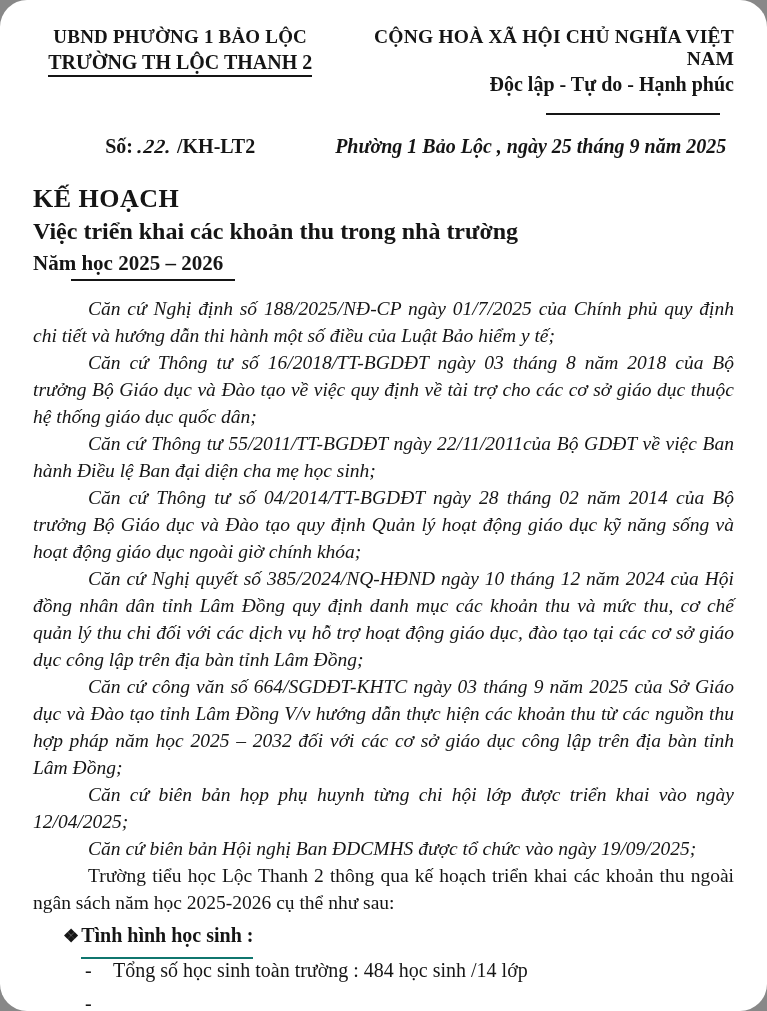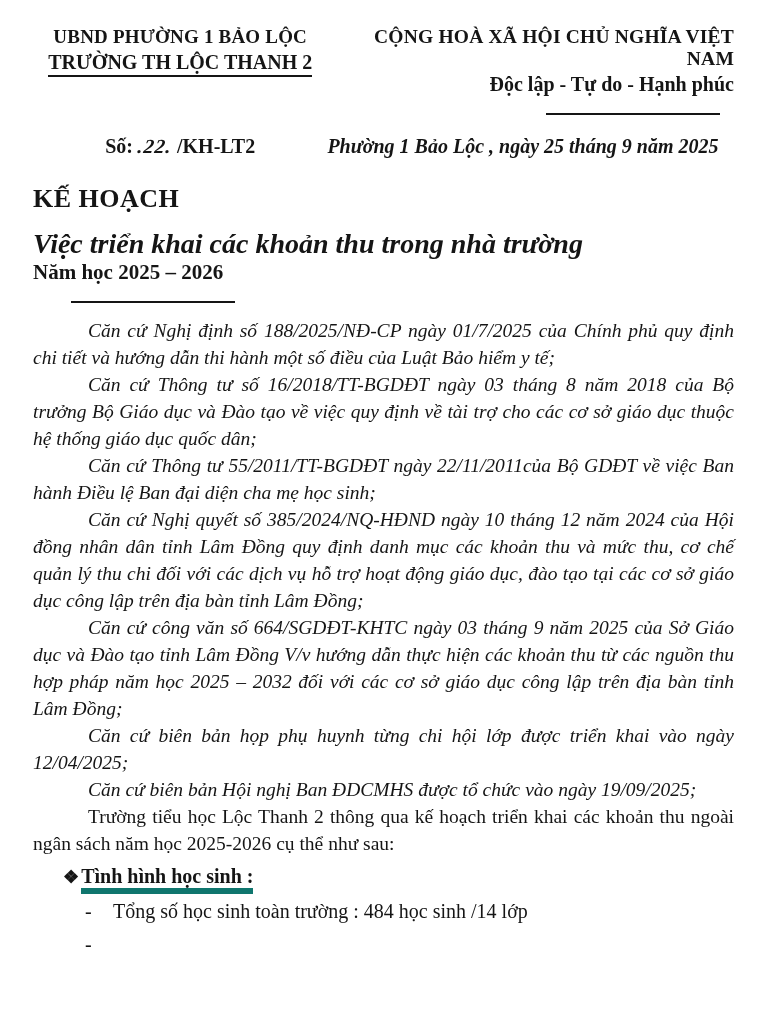--- a/index.html
+++ b/index.html
@@ -6,56 +6,57 @@
   .page{
     position:relative;
     width:767px;height:1011px;
     margin:0 auto;
     background:#ffffff;
     color:#151515;
     font-family:"Liberation Serif","DejaVu Serif",serif;
     overflow:hidden;
     box-sizing:border-box;
     padding:26px 33px 0 33px;
+    border-radius:27px;
   }
   
   .header-row{display:flex;align-items:flex-start;}
   .header-left{width:42%;text-align:center;}
   .header-right{width:58%;text-align:right;}
   .hl1{font-weight:700;font-size:19px;letter-spacing:.2px;}
   .hl2{font-weight:700;font-size:20px;margin-top:3px;display:inline-block;
        border-bottom:2px solid #151515;padding-bottom:1px;text-align:center;}
   .hr1{font-weight:700;font-size:19.5px;letter-spacing:.2px;}
   .hr2{font-weight:700;font-size:20px;margin-top:3px;position:relative;display:inline-block;padding-bottom:19px;}
   .motto-rule{position:absolute;left:56px;right:14px;bottom:0;height:2px;background:#151515;}
   .meta-row{display:flex;align-items:flex-start;margin-top:20px;}
   .doc-number{width:42%;text-align:center;font-weight:700;font-size:20px;}
   .hand{font-style:italic;letter-spacing:1px;transform:skewX(-8deg);display:inline-block;}
-  .dateline{width:58%;font-weight:700;font-style:italic;font-size:20px;}
+  .dateline{width:58%;text-align:center;font-weight:700;font-style:italic;font-size:20px;}
   
   .title-block{text-align:left;margin-top:26px;}
   .t1{font-weight:700;font-size:26px;letter-spacing:.5px;}
-  .t2{font-weight:700;font-size:28px;margin-top:14px;font-style:italic;}
-  .t3{font-weight:700;font-size:21px;margin-top:0;position:relative;display:inline-block;padding-bottom:18px;}
+  .t2{font-weight:700;font-size:24px;margin-top:4px;}
+  .t3{font-weight:700;font-size:21px;margin-top:6px;position:relative;display:inline-block;padding-bottom:5px;}
   .title-rule{position:absolute;left:38px;right:-12px;bottom:0;height:2px;background:#151515;}
   
   .body-text{margin-top:14px;}
   .body-text p{
     margin:0;
     font-style:italic;
     font-size:19.5px;
     line-height:27px;
     text-align:justify;
     text-indent:55px;
   }
   .body-text p.upright{font-style:normal;}
   
   .section-head{margin-top:4px;margin-left:30px;font-weight:700;font-size:20px;line-height:30px;}
   .section-head .bullet{margin-right:2px;font-size:18px;}
-  .section-head .ul{border-bottom:6px solid #0f766e;padding-bottom:1px;}
+  .section-head .ul{border-bottom:2px solid #0f766e;padding-bottom:11px;}
   .dash-item{display:flex;margin-left:52px;margin-top:6px;font-size:20px;line-height:27px;}
   .dash-item .marker{width:28px;}
 </style>
 </head>
 <body>
 
 <div class="page">
 
   <div class="header-row">
     <div class="header-left">
@@ -86,20 +87,21 @@
         <span>Năm học 2025 – 2026</span>
         <span class="title-rule"></span>
       </span>
     </div>
   </div>
 
   <div class="body-text">
     <p>Căn cứ Nghị định số 188/2025/NĐ-CP ngày 01/7/2025 của Chính phủ quy định chi tiết và hướng dẫn thi hành một số điều của Luật Bảo hiểm y tế;</p>
     <p>Căn cứ Thông tư số 16/2018/TT-BGDĐT ngày 03 tháng 8 năm 2018 của Bộ trưởng Bộ Giáo dục và Đào tạo về việc quy định về tài trợ cho các cơ sở giáo dục thuộc hệ thống giáo dục quốc dân;</p>
     <p>Căn cứ Thông tư 55/2011/TT-BGDĐT ngày 22/11/2011của Bộ GDĐT về việc Ban hành Điều lệ Ban đại diện cha mẹ học sinh;</p>
+    <p>Căn cứ Thông tư số 04/2014/TT-BGDĐT ngày 28 tháng 02 năm 2014 của Bộ trưởng Bộ Giáo dục và Đào tạo quy định Quản lý hoạt động giáo dục kỹ năng sống và hoạt động giáo dục ngoài giờ chính khóa;</p>
     <p>Căn cứ Nghị quyết số 385/2024/NQ-HĐND ngày 10 tháng 12 năm 2024 của Hội đồng nhân dân tỉnh Lâm Đồng quy định danh mục các khoản thu và mức thu, cơ chế quản lý thu chi đối với các dịch vụ hỗ trợ hoạt động giáo dục, đào tạo tại các cơ sở giáo dục công lập trên địa bàn tỉnh Lâm Đồng;</p>
     <p>Căn cứ công văn số 664/SGDĐT-KHTC ngày 03 tháng 9 năm 2025 của Sở Giáo dục và Đào tạo tỉnh Lâm Đồng V/v hướng dẫn thực hiện các khoản thu từ các nguồn thu hợp pháp năm học 2025 – 2032 đối với các cơ sở giáo dục công lập trên địa bàn tỉnh Lâm Đồng;</p>
     <p>Căn cứ biên bản họp phụ huynh từng chi hội lớp được triển khai vào ngày 12/04/2025;</p>
     <p>Căn cứ biên bản Hội nghị Ban ĐDCMHS được tổ chức vào ngày 19/09/2025;</p>
     <p class="upright">Trường tiểu học Lộc Thanh 2 thông qua kế hoạch triển khai các khoản thu ngoài ngân sách năm học 2025-2026 cụ thể như sau:</p>
   </div>
 
   <div class="section-head">
     <span class="bullet">❖</span><span class="ul">Tình hình học sinh :</span>
   </div>

